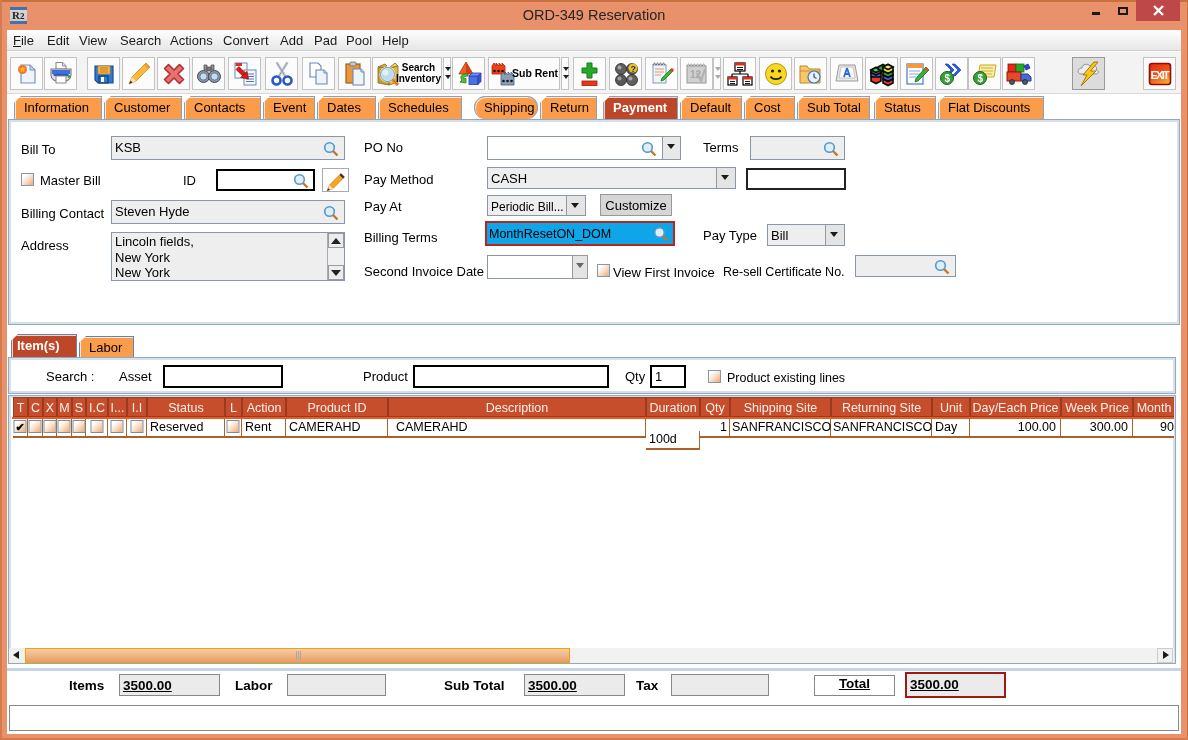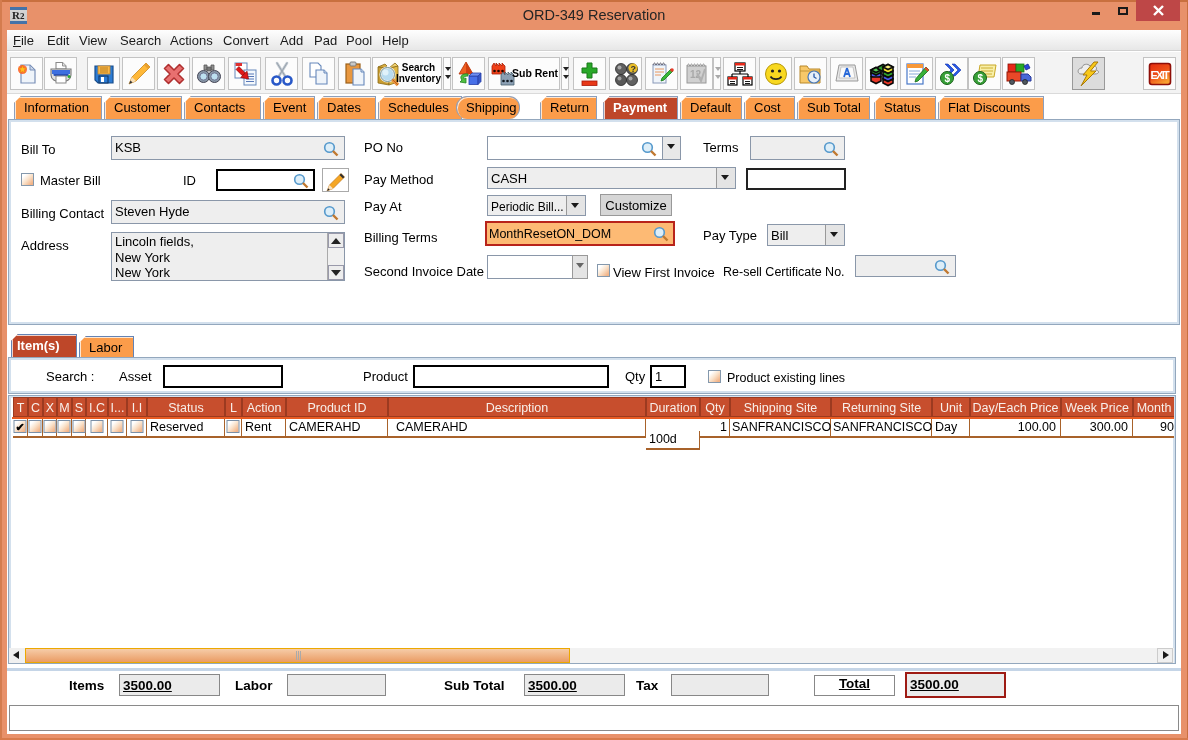--- a/index.html
+++ b/index.html
@@ -388,21 +388,21 @@
   </div>
 </div>
 
 <div id="tabstrip">
   <div class="tab" style="left:14px;width:88px;">Information</div>
   <div class="tab" style="left:104px;width:78px;">Customer</div>
   <div class="tab" style="left:184px;width:77px;">Contacts</div>
   <div class="tab" style="left:263px;width:52px;">Event</div>
   <div class="tab" style="left:317px;width:59px;">Dates</div>
   <div class="tab" style="left:378px;width:84px;">Schedules</div>
-  <div class="tab" style="left:456px;width:64px;border-radius:11px;">Shipping</div>
+  <div class="tab" style="left:474px;width:64px;border-radius:11px;">Shipping</div>
   <div class="tab" style="left:540px;width:57px;">Return</div>
   <div class="tab sel" style="left:603px;width:75px;">Payment</div>
   <div class="tab" style="left:680px;width:62px;">Default</div>
   <div class="tab" style="left:744px;width:51px;">Cost</div>
   <div class="tab" style="left:797px;width:73px;">Sub Total</div>
   <div class="tab" style="left:874px;width:62px;">Status</div>
   <div class="tab" style="left:938px;width:106px;">Flat Discounts</div>
 </div>
 
 <div class="abs" id="formpanel"></div>
@@ -483,21 +483,21 @@
   <div class="finput" style="left:487px;top:195px;width:99px;height:21px;">
       <span class="txt" style="font-size:12px;top:3.5px;">Periodic Bill...</span>
     <div style="position:absolute;right:0;top:0;width:19px;height:19px;background:#E4E4E4;border-left:1px solid #999;">
         <span style="position:absolute;left:4px;top:7px;width:0;height:0;border-left:4.5px solid transparent;border-right:4.5px solid transparent;border-top:5.5px solid #1A1A1A;"></span>
       </div>
   </div>
   <div class="finput" style="left:600px;top:194px;width:72px;height:22px;background:#D6D6D6;border:1px solid #999;text-align:center;">
       <span style="position:absolute;left:0;right:0;top:3px;">Customize</span>
     </div>
   <div class="flabel" style="left:364px;top:230px;">Billing Terms</div>
-  <div class="abs" style="left:485px;top:221px;width:190px;height:25px;border:2px solid #B8231A;background:#fdba74;">
+  <div class="abs" style="left:485px;top:221px;width:190px;height:25px;border:2px solid #B8231A;background:#0ea5e9;">
     <span style="position:absolute;left:2px;top:4px;font-size:12.5px;">MonthResetON_DOM</span>
     <svg class="mag" style="right:3px;top:2px;position:absolute;" width="18" height="18" viewBox="0 0 18 18">
         <circle cx="7.5" cy="7.5" r="4.8" fill="#DDEEF8" stroke="#5599CC" stroke-width="1.6"></circle>
         <line x1="11" y1="11" x2="15.5" y2="15.5" stroke="#C07830" stroke-width="2.4"></line>
       </svg>
   </div>
   <div class="flabel" style="left:703px;top:228px;">Pay Type</div>
   <div class="finput" style="left:767px;top:224px;width:78px;height:22px;">
       <span class="txt">Bill</span>
     <div style="position:absolute;right:0;top:0;width:19px;height:20px;background:#E4E4E4;border-left:1px solid #999;">

